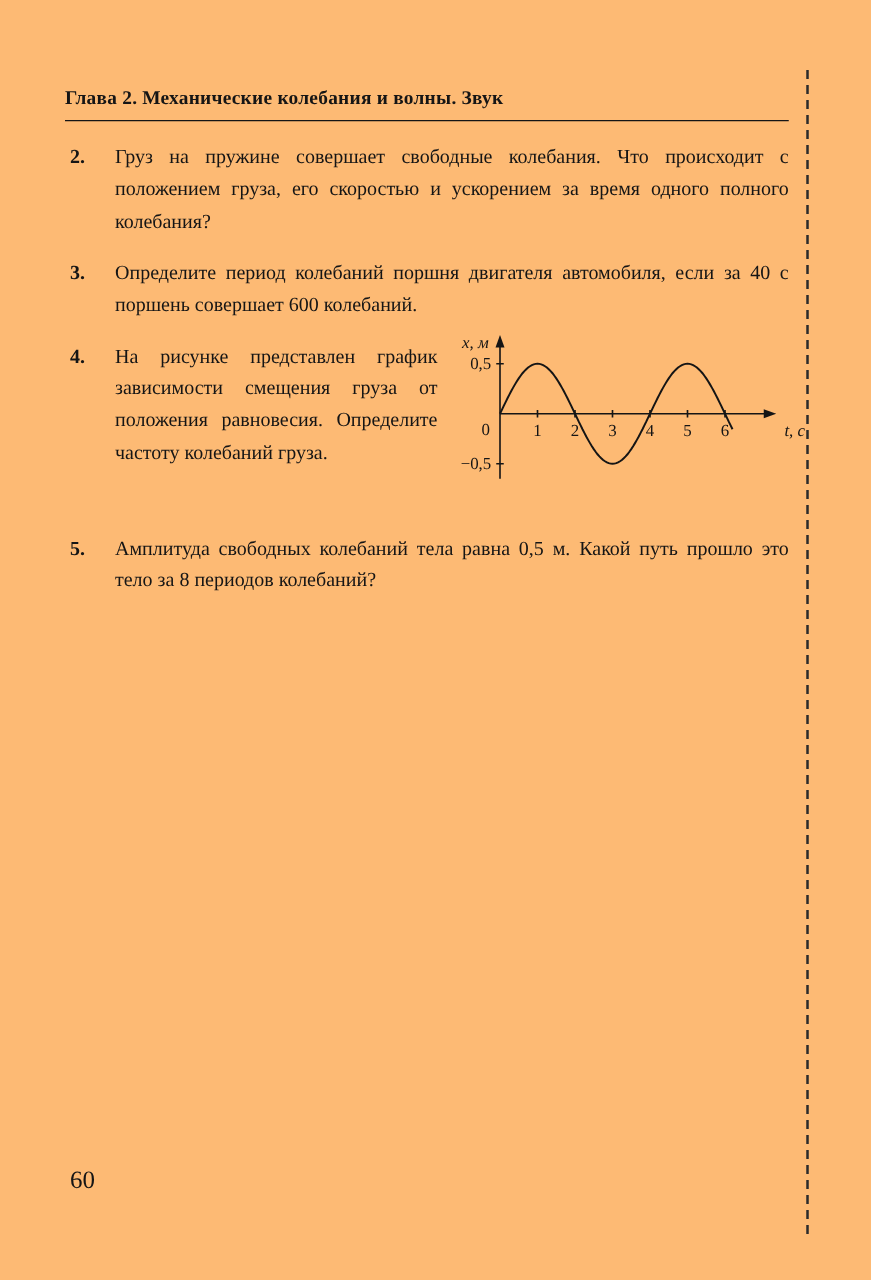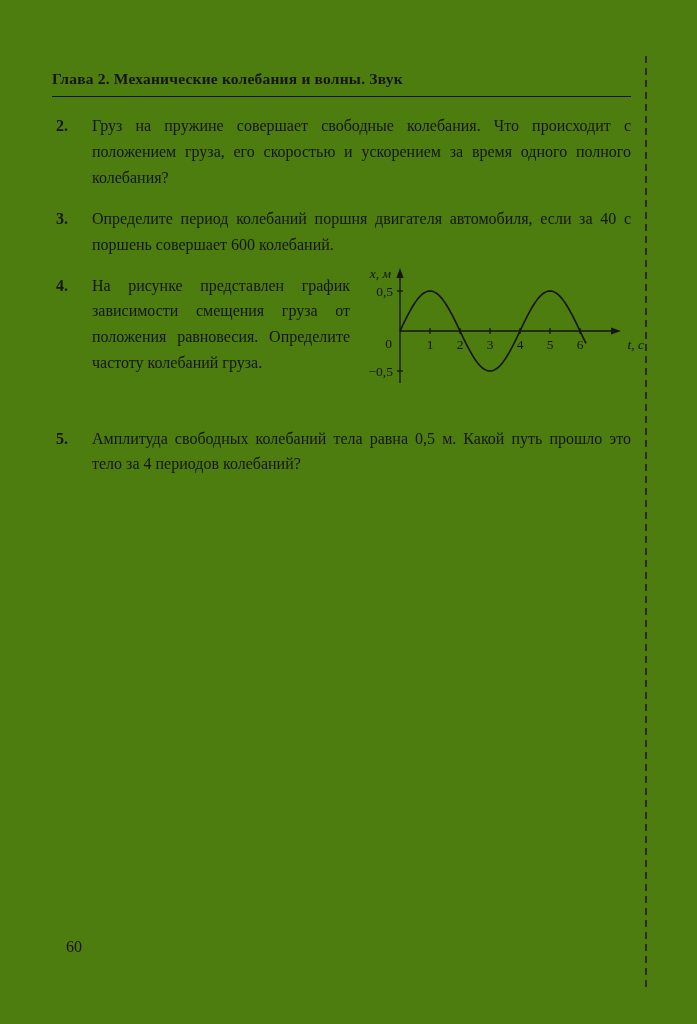--- a/index.html
+++ b/index.html
@@ -5,21 +5,21 @@
   html,body{margin:0;padding:0;}
   body{
     background:#ffffff;
     font-family:"Liberation Serif","DejaVu Serif",serif;
     color:#151515;
   }
   .page{
     position:relative;
     width:697px;
     height:1024px;
-    background:#4d7c0f;
+    background:#fdba74;
     overflow:hidden;
   }
   
   .edge-line{
     position:absolute;
     top:56px;
     right:50px;
     width:1.6px;
     height:932px;
     background:repeating-linear-gradient(to bottom,#2b2b2b 0 7px,transparent 7px 12px);
@@ -71,23 +71,23 @@
     font-size:16px;
     line-height:1.62;
     text-align:justify;
   }
   .graph-box{
     margin-left:6px;
     margin-top:-8px;
   }
   .pagenum{
     position:absolute;
-    left:66px;
+    left:56px;
     bottom:68px;
-    font-size:16px;
+    font-size:20px;
     margin-top:32px;
   }
   svg .ax{stroke:#151515;stroke-width:1.3;fill:none;}
   svg .curve{stroke:#151515;stroke-width:1.6;fill:none;}
   svg .arr{fill:#151515;stroke:none;}
   svg text{font-family:"Liberation Serif","DejaVu Serif",serif;font-size:13.5px;fill:#151515;}
   svg .axlab{font-style:italic;font-size:13.5px;}
 </style>
 </head>
 <body>
@@ -140,20 +140,20 @@
               <text x="35" y="13" text-anchor="end" class="axlab">x, м</text>
               <text x="288" y="84" text-anchor="end" class="axlab">t, с</text>
               <path d="M44.0,66.0L45.5,62.9L47.0,59.7L48.5,56.7L50.0,53.6L51.5,50.7L53.0,47.8L54.5,45.1L56.0,42.5L57.5,40.0L59.0,37.7L60.5,35.6L62.0,33.6L63.5,31.9L65.0,30.4L66.5,29.0L68.0,28.0L69.5,27.1L71.0,26.5L72.5,26.1L74.0,26.0L75.5,26.1L77.0,26.5L78.5,27.1L80.0,28.0L81.5,29.0L83.0,30.4L84.5,31.9L86.0,33.6L87.5,35.6L89.0,37.7L90.5,40.0L92.0,42.5L93.5,45.1L95.0,47.8L96.5,50.7L98.0,53.6L99.5,56.7L101.0,59.7L102.5,62.9L104.0,66.0L105.5,69.1L107.0,72.3L108.5,75.3L110.0,78.4L111.5,81.3L113.0,84.2L114.5,86.9L116.0,89.5L117.5,92.0L119.0,94.3L120.5,96.4L122.0,98.4L123.5,100.1L125.0,101.6L126.5,103.0L128.0,104.0L129.5,104.9L131.0,105.5L132.5,105.9L134.0,106.0L135.5,105.9L137.0,105.5L138.5,104.9L140.0,104.0L141.5,103.0L143.0,101.6L144.5,100.1L146.0,98.4L147.5,96.4L149.0,94.3L150.5,92.0L152.0,89.5L153.5,86.9L155.0,84.2L156.5,81.3L158.0,78.4L159.5,75.3L161.0,72.3L162.5,69.1L164.0,66.0L165.5,62.9L167.0,59.7L168.5,56.7L170.0,53.6L171.5,50.7L173.0,47.8L174.5,45.1L176.0,42.5L177.5,40.0L179.0,37.7L180.5,35.6L182.0,33.6L183.5,31.9L185.0,30.4L186.5,29.0L188.0,28.0L189.5,27.1L191.0,26.5L192.5,26.1L194.0,26.0L195.5,26.1L197.0,26.5L198.5,27.1L200.0,28.0L201.5,29.0L203.0,30.4L204.5,31.9L206.0,33.6L207.5,35.6L209.0,37.7L210.5,40.0L212.0,42.5L213.5,45.1L215.0,47.8L216.5,50.7L218.0,53.6L219.5,56.7L221.0,59.7L222.5,62.9L224.0,66.0L225.5,69.1L227.0,72.3L228.5,75.3L230.0,78.4" class="curve"></path>
             </svg>
         </div>
       </div>
     </div>
 
     <div class="problem">
       <div class="num">5.</div>
-      <div class="ptext">Амплитуда свободных колебаний тела равна 0,5 м. Какой путь прошло это тело за 4 периодов колебаний?</div>
+      <div class="ptext">Амплитуда свободных колебаний тела равна 0,5 м. Какой путь прошло это тело за 8 периодов колебаний?</div>
     </div>
 
   </div>
 
   <div class="pagenum">60</div>
 
 </div>
 
 </body></html>

